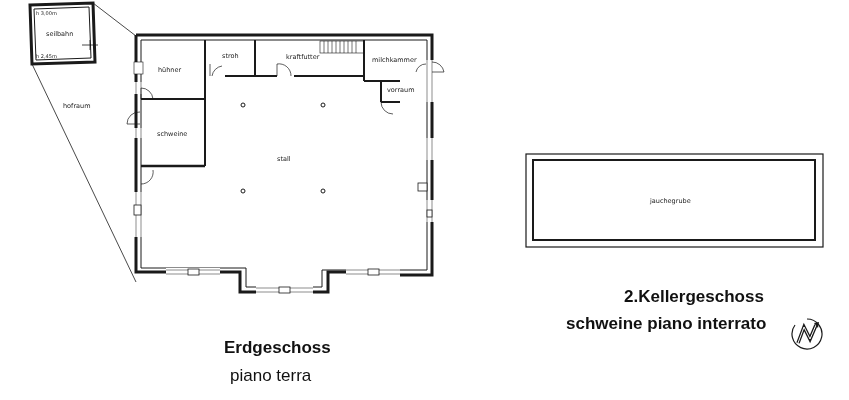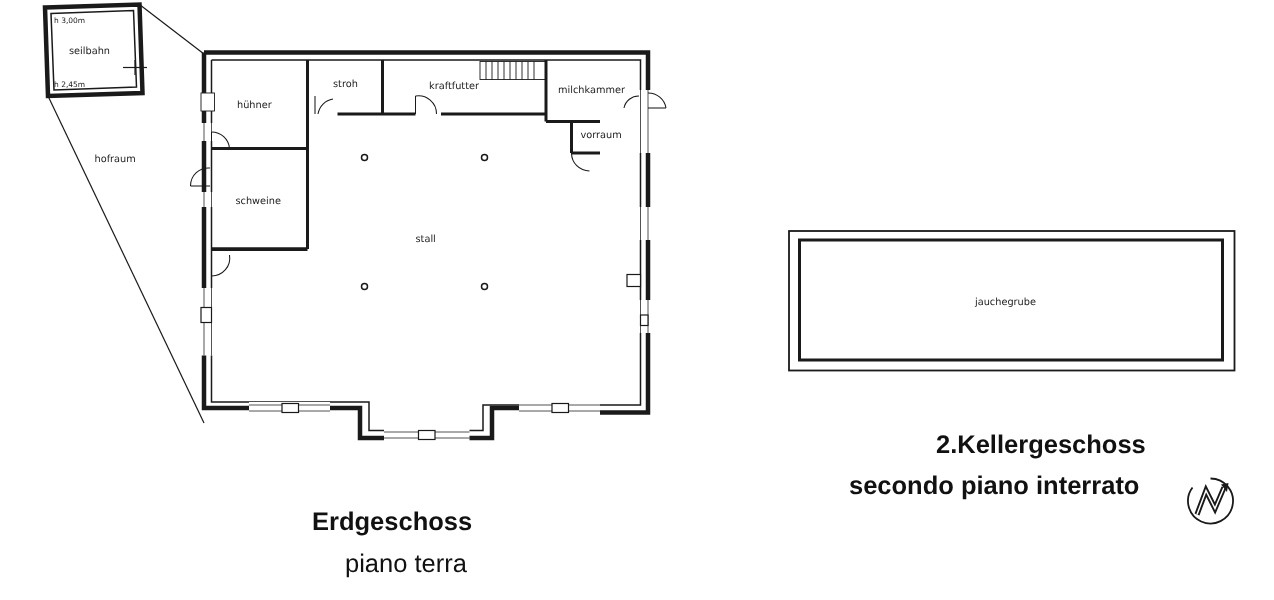--- a/index.html
+++ b/index.html
@@ -1,21 +1,21 @@
 <!DOCTYPE html>
 <html><head>
   <meta charset="utf-8">
   <style>
     html, body { margin: 0; padding: 0; background: #ffffff; }
     body { width: 849px; height: 400px; position: relative; overflow: hidden; font-family: "Liberation Sans", sans-serif; }
     svg.plan { position: absolute; left: 0; top: 0; }
     .room-label { font-family: "DejaVu Sans", sans-serif; font-size: 6.5px; fill: #222; }
     .small-label { font-family: "DejaVu Sans", sans-serif; font-size: 5px; fill: #222; }
     .caption { position: absolute; font-family: "Liberation Sans", sans-serif; color: #111; white-space: nowrap; }
-    .cap-eg { left: 208px; top: 338px; font-size: 17px; font-weight: bold; }
+    .cap-eg { left: 224px; top: 338px; font-size: 17px; font-weight: bold; }
     .cap-pt { left: 230px; top: 366px; font-size: 17px; font-weight: normal; }
     .cap-kg { left: 624px; top: 287px; font-size: 17px; font-weight: bold; text-align: center; }
     .cap-spi { left: 566px; top: 314px; font-size: 17px; font-weight: bold; }
     .north { position: absolute; left: 790px; top: 317px; width: 34px; height: 34px; }
   </style>
 </head>
 <body>
 
 <svg class="plan" width="849" height="400" viewBox="0 0 849 400" xmlns="http://www.w3.org/2000/svg">
 
@@ -147,20 +147,20 @@
   <g fill="none" stroke="#1a1a1a">
     <rect x="526" y="154" width="297" height="93" stroke-width="1.2"></rect>
     <rect x="533" y="160" width="282" height="80" stroke-width="2"></rect>
   </g>
   <text class="room-label" x="650" y="203">jauchegrube</text>
 </svg>
 
 <div class="caption cap-eg">Erdgeschoss</div>
 <div class="caption cap-pt">piano terra</div>
 <div class="caption cap-kg">2.Kellergeschoss</div>
-<div class="caption cap-spi">secondo piano interrato</div>
+<div class="caption cap-spi">schweine piano interrato</div>
 
 <svg class="north" viewBox="0 0 34 34" xmlns="http://www.w3.org/2000/svg">
   <path d="M17,2 A15,15 0 1 1 5,8" fill="none" stroke="#1a1a1a" stroke-width="1.2"></path>
   <path d="M8,26 L14,10 L20,22 L26,8" fill="none" stroke="#1a1a1a" stroke-width="3.5" stroke-linejoin="miter"></path>
   <path d="M8,26 L14,10 L20,22 L26,8" fill="none" stroke="#fff" stroke-width="1"></path>
   <polygon points="24,6 29,5 28,11" fill="#1a1a1a"></polygon>
 </svg>
 
 </body></html>

